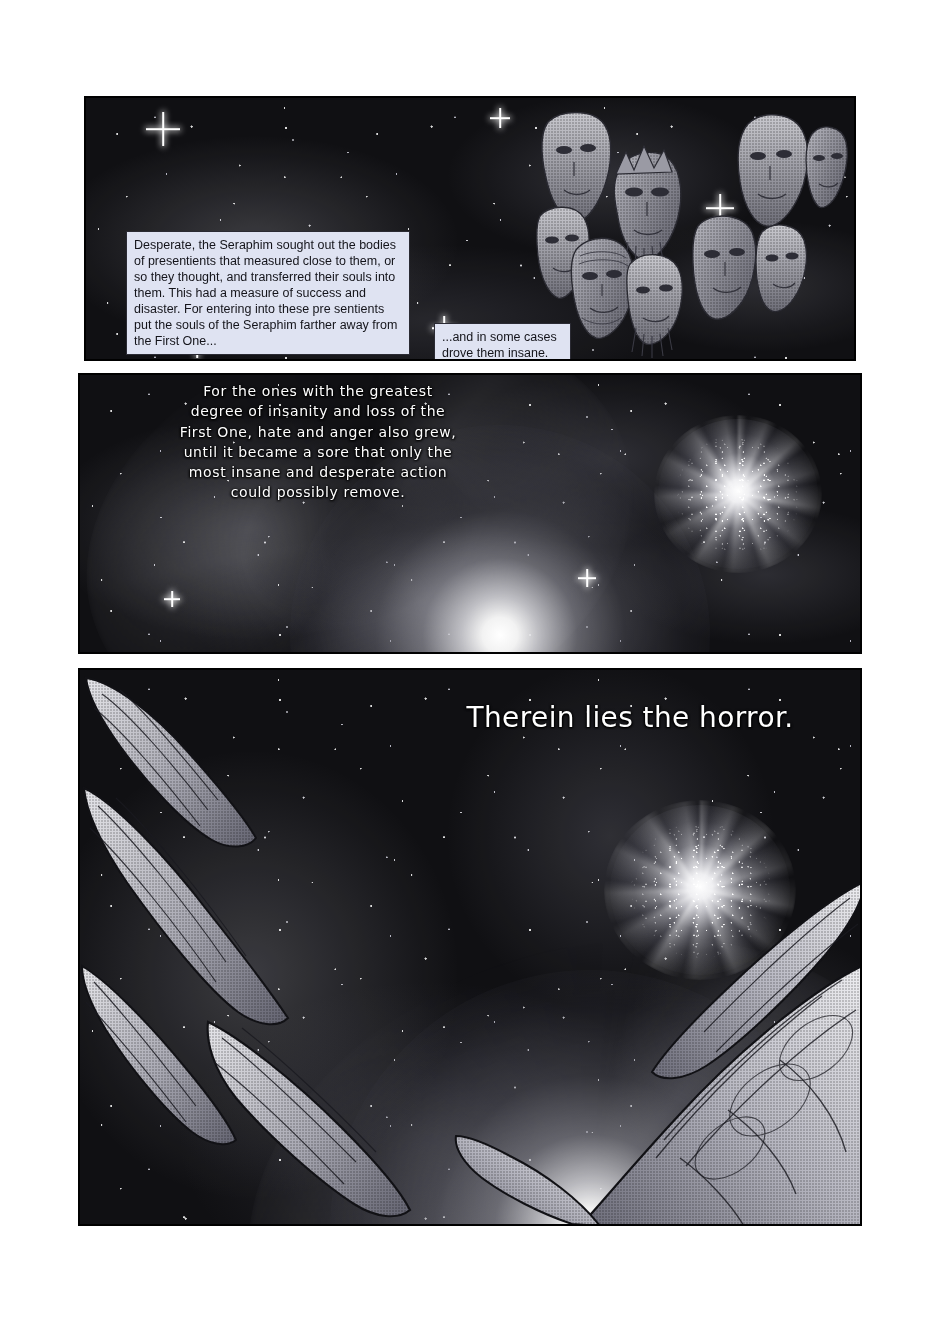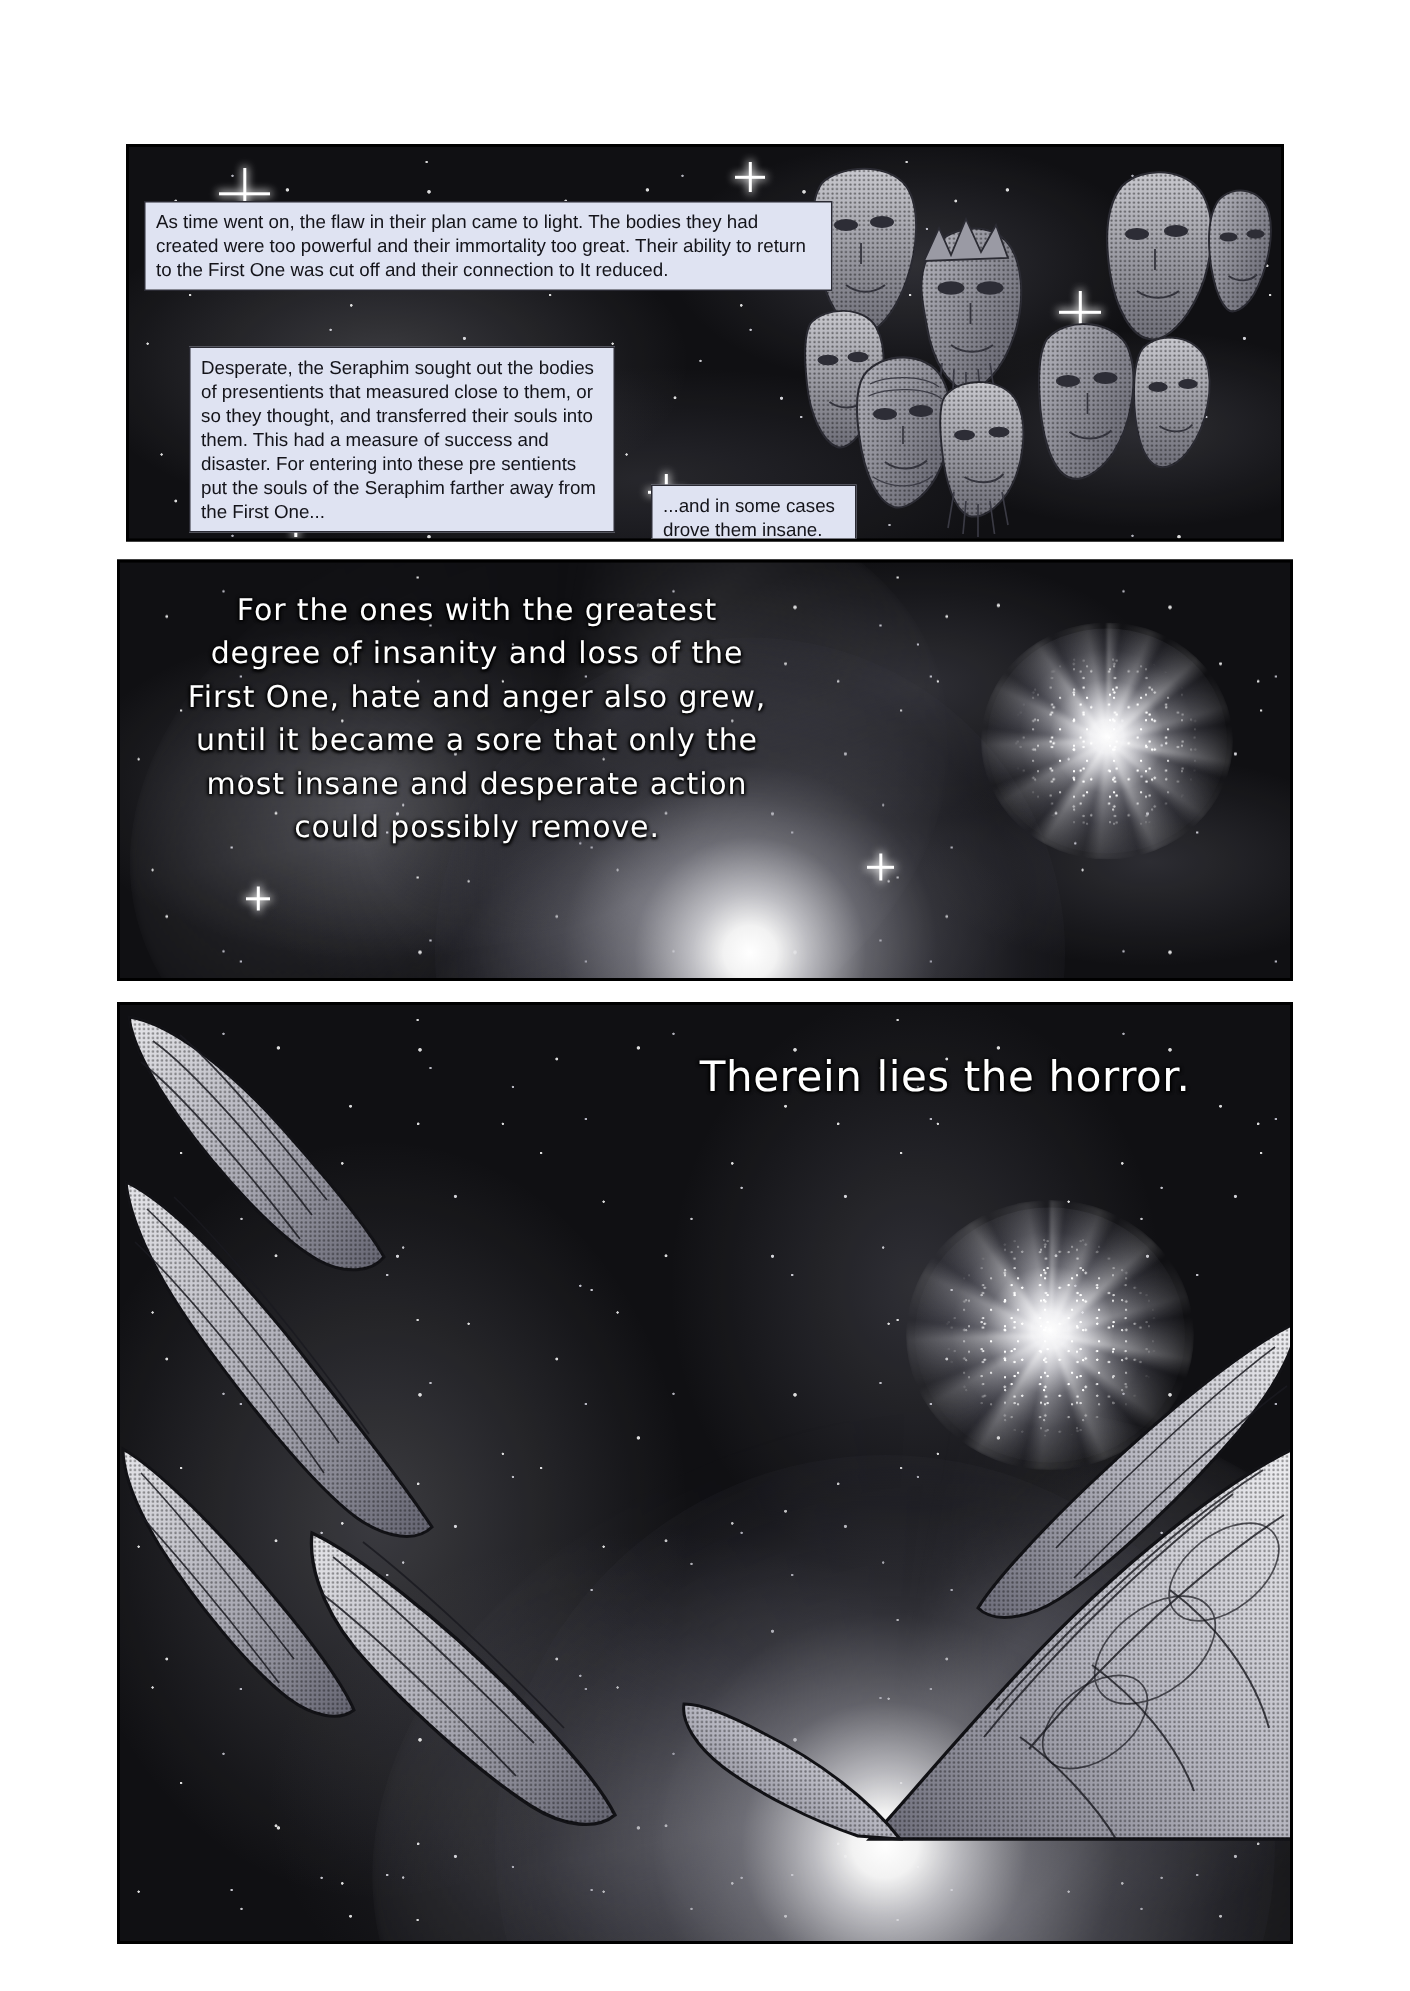--- a/index.html
+++ b/index.html
@@ -25,21 +25,21 @@
   .panel {
     position: absolute;
     overflow: hidden;
     background: #0a0a0c;
     border: 2px solid #000;
     box-sizing: border-box;
   }
 
   #panel-1 { left: 84px;  top: 96px;  width: 772px; height: 265px; }
   #panel-2 { left: 78px;  top: 373px; width: 784px; height: 281px; }
-  #panel-3 { left: 78px;  top: 668px; width: 784px; height: 628px; }
+  #panel-3 { left: 78px;  top: 668px; width: 784px; height: 558px; }
 
   
   .space {
     position: absolute;
     inset: 0;
     background-color: #101013;
   }
 
   .stars {
     position: absolute;
@@ -210,22 +210,22 @@
     font-family: "DejaVu Sans", sans-serif;
     text-align: center;
     letter-spacing: 0.6px;
     text-shadow:
       0 0 3px rgba(0,0,0,0.95),
       1px 1px 2px rgba(0,0,0,0.9),
       -1px 1px 2px rgba(0,0,0,0.9);
     white-space: pre-line;
   }
   #narration-2 {
-    left: 28px; top: 17px; width: 420px;
-    font-size: 20px; line-height: 1.45;
+    left: 28px; top: 6px; width: 420px;
+    font-size: 14px; line-height: 1.45;
   }
   #narration-3 {
     left: 340px; top: 30px; width: 420px;
     font-size: 28px; line-height: 1.3; text-align: center;
     letter-spacing: 0.4px;
   }
 
   
   .faces { position: absolute; right: 4px; top: 6px; width: 320px; height: 255px; }
   .faces svg { display: block; }
@@ -359,21 +359,20 @@
         <g>
           <path d="M232 128 C244 116 268 120 274 136 C280 154 274 180 264 194 C256 206 246 210 240 206 C230 200 226 178 226 158 C226 142 228 133 232 128 Z" fill="url(#fg1)" stroke="#2b2b33" stroke-width="1.3"></path>
           <path d="M232 128 C244 116 268 120 274 136 C280 154 274 180 264 194 C256 206 246 210 240 206 C230 200 226 178 226 158 C226 142 228 133 232 128 Z" fill="url(#ht1)"></path>
           <ellipse cx="242" cy="154" rx="6.5" ry="3.4" fill="#2d2d36"></ellipse>
           <ellipse cx="262" cy="152" rx="6.5" ry="3.4" fill="#2d2d36"></ellipse>
           <path d="M243 180 C250 185 260 185 265 179" stroke="#33333c" stroke-width="1.2" fill="none"></path>
         </g>
       </svg>
     </div>
 
-    <div class="caption" id="caption-1">As time went on, the flaw in their plan came to light. The bodies they had created were too powerful and their immortality too great. Their ability to return to the First One was cut off and their connection to It reduced.</div>
     <div class="caption" id="caption-2">Desperate, the Seraphim sought out the bodies of presentients that measured close to them, or so they thought, and transferred their souls into them. This had a measure of success and disaster. For entering into these pre sentients put the souls of the Seraphim farther away from the First One...</div>
     <div class="caption" id="caption-3">...and in some cases drove them insane.</div>
   </div>
 
   <div class="panel" id="panel-2">
     <div class="space">
       <div class="stars"></div>
       <div class="nebula-haze"></div>
       <div class="galaxy-arms" style="left:180px; top:250px; width:560px; height:560px; transform-origin:50% 50%; margin-left:-180px; margin-top:-370px;"></div>
       <div class="galaxy" style="left:300px; top:380px; width:420px; height:420px; margin-left:-90px; margin-top:-330px;"></div>

